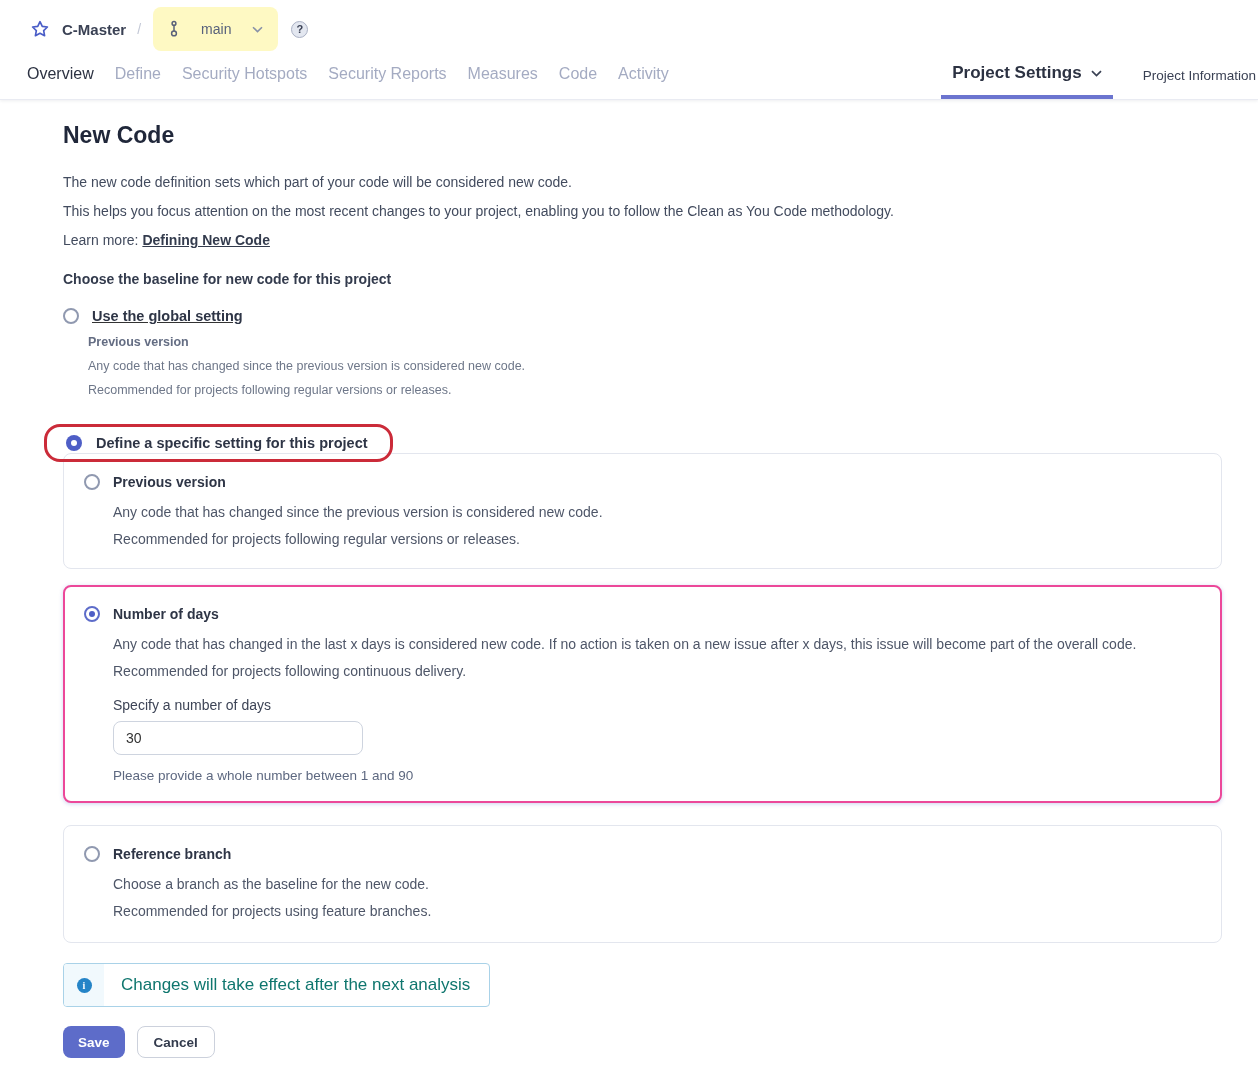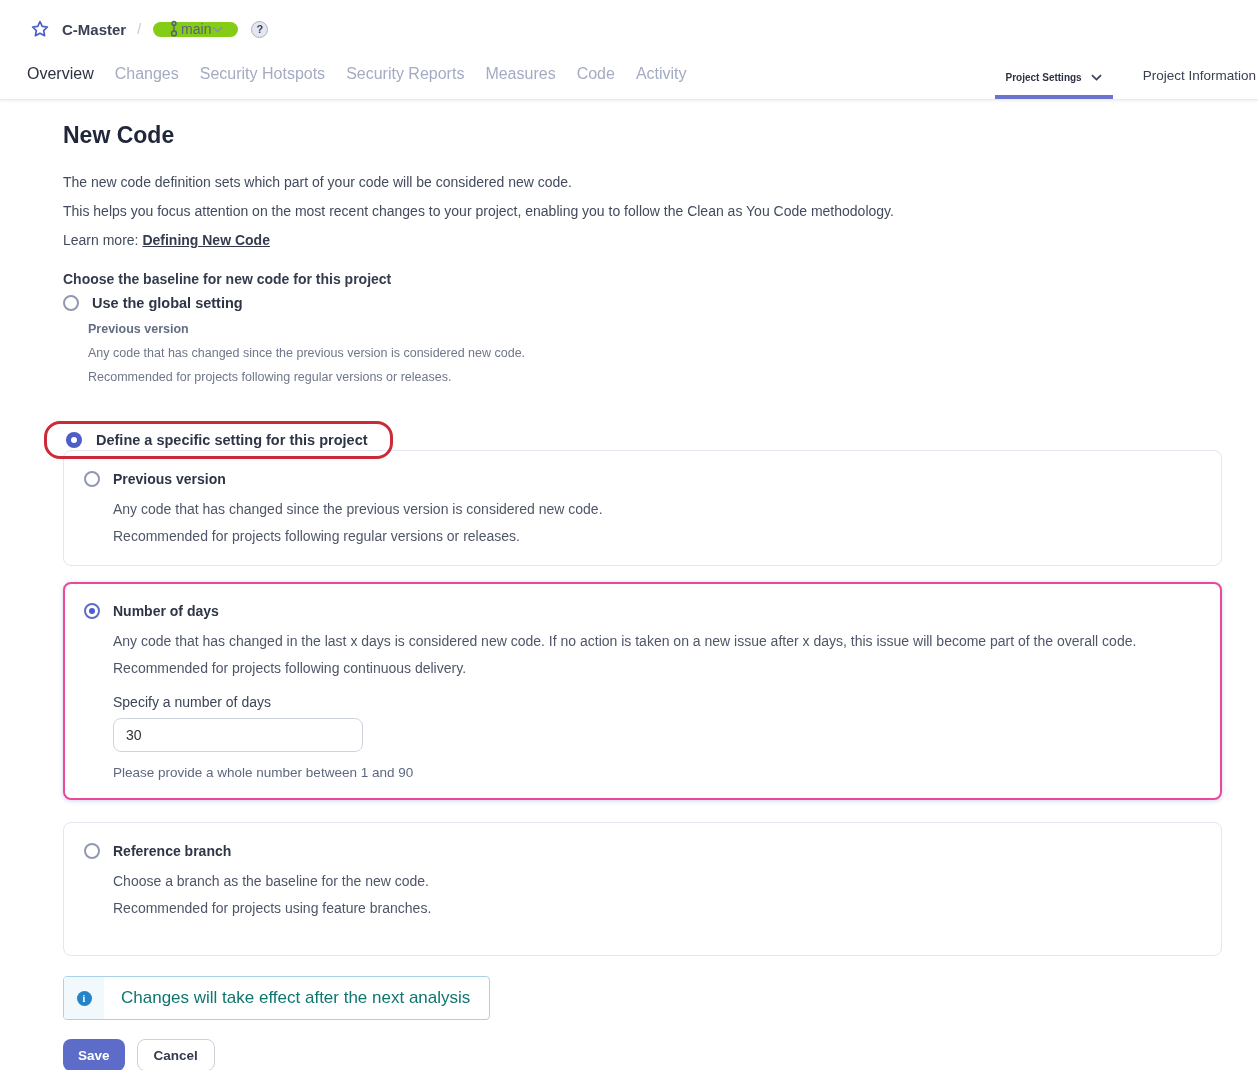--- a/index.html
+++ b/index.html
@@ -9,63 +9,63 @@
     background:#ffffff; color:#333;
     font-family:"Liberation Sans", sans-serif;
   }
 
   
   .header { background:#fff; position:relative; z-index:5; box-shadow:0 1px 3px rgba(30,40,70,.08); }
   .header-top { display:flex; align-items:center; height:58px; padding-left:30px; }
   .star-btn { display:flex; align-items:center; cursor:pointer; }
   .project-name { font-weight:700; color:#3a4154; font-size:15px; margin:0 11px 0 12px; }
   .crumb-sep { color:#c3c8d6; font-size:14px; margin-right:12px; }
-  .branch-pill { display:inline-flex; align-items:center; gap:1px; background:#84cc16; border-radius:8px; height:15px; padding:0 15px; cursor:pointer; }
+  .branch-pill { display:inline-flex; align-items:center; gap:21px; background:#fef9c3; border-radius:8px; height:44px; padding:0 15px; cursor:pointer; }
   .branch-name { color:#58627c; font-size:14px; }
   .help-badge { width:17px; height:17px; border-radius:50%; background:#e3e7f0; border:1px solid #aab1c4; color:#3a4154; font-size:11px; font-weight:700; display:flex; align-items:center; justify-content:center; margin-left:13px; cursor:pointer; }
 
   .nav-row { display:flex; align-items:flex-end; height:42px; padding-left:27px; border-bottom:1px solid #e9ebf2; }
   .nav-left { display:flex; align-items:flex-end; }
   .nav-item { font-size:16px; color:#a4abc2; margin-right:21px; padding-bottom:16px; cursor:pointer; white-space:nowrap; }
   .nav-item.current { color:#2c3242; }
   .nav-right { margin-left:auto; display:flex; align-items:flex-end; }
-  .nav-tab-active { display:flex; align-items:center; gap:9px; font-size:10px; font-weight:700; color:#2c3242; padding:0 11px 12px 11px; border-bottom:4px solid #6b74cf; cursor:pointer; }
+  .nav-tab-active { display:flex; align-items:center; gap:9px; font-size:17px; font-weight:700; color:#2c3242; padding:0 11px 12px 11px; border-bottom:4px solid #6b74cf; cursor:pointer; }
   .nav-tab { font-size:13.5px; color:#3a4154; padding-bottom:16px; margin-left:30px; margin-right:2px; cursor:pointer; white-space:nowrap; }
 
   
   .content { padding:22px 36px 0 63px; }
   h1.page-title { font-size:23px; font-weight:700; color:#20273a; margin:0 0 25px 0; }
   .intro p { margin:0 0 13px 0; font-size:14px; color:#424b5e; }
   .intro a { color:#333b4d; font-weight:700; text-decoration:underline; cursor:pointer; }
   .baseline-heading { font-size:14px; font-weight:700; color:#333b4d; margin:23px 0 0 0; }
 
   
   .radio-off { width:16px; height:16px; min-width:16px; border-radius:50%; border:2px solid #9099b0; background:#fff; cursor:pointer; }
   .radio-on-filled { width:16px; height:16px; min-width:16px; border-radius:50%; background:#4e5ec6; position:relative; cursor:pointer; }
   .radio-on-filled::after { content:""; position:absolute; left:5px; top:5px; width:6px; height:6px; border-radius:50%; background:#fff; }
   .radio-on-ring { width:16px; height:16px; min-width:16px; border-radius:50%; border:2px solid #5d6cc9; background:#fff; position:relative; cursor:pointer; }
   .radio-on-ring::after { content:""; position:absolute; left:3px; top:3px; width:6px; height:6px; border-radius:50%; background:#4e5ec6; }
 
-  .option-global { margin-top:8px; display:flex; align-items:center; gap:13px; }
+  .option-global { margin-top:21px; display:flex; align-items:center; gap:13px;text-decoration:underline; }
   .option-label { font-size:14.5px; font-weight:600; color:#2e3546; cursor:pointer; }
   .global-sub { margin:11px 0 0 25px; }
   .sub-title { font-size:12.5px; font-weight:700; color:#646d83; margin:0 0 10px 0; }
   .sub-line { font-size:12.5px; color:#6e7789; margin:0 0 10px 0; }
 
-  .option-specific-wrap { position:relative; z-index:2; display:inline-flex; align-items:center; gap:14px; margin:27px 0 0 -19px; padding:8px 22px 8px 19px; border:3px solid #cb2b39; border-radius:16px; background:transparent; }
+  .option-specific-wrap { position:relative; z-index:2; display:inline-flex; align-items:center; gap:14px; margin:17px 0 0 -19px; padding:8px 22px 8px 19px; border:3px solid #cb2b39; border-radius:16px; background:transparent; }
 
   
   .card { border:1px solid #e3e6ee; border-radius:8px; background:#fff; }
   .card-head { display:flex; align-items:center; gap:13px; }
   .card-title { font-size:14px; font-weight:700; color:#2e3546; cursor:pointer; }
   .card-body p { margin:0 0 11px 0; font-size:14px; color:#4e5668; }
   .card-prev { margin-top:-9px; position:relative; z-index:1; padding:20px 20px 10px 20px; }
   .card-prev .card-body, .card-days .card-body, .card-ref .card-body { margin:14px 0 0 29px; }
   .card-days { margin-top:16px; border:2px solid #ec4899; box-shadow:0 1px 4px rgba(93,108,201,.3); padding:19px 19px 16px 19px; }
-  .card-ref { margin-top:22px; padding:20px 20px 28px 20px; }
+  .card-ref { margin-top:22px; padding:20px 20px 12px 20px; }
 
   .field-label { font-size:14px; color:#3d4456; margin:18px 0 0 29px; }
   .days-input { display:block; margin:8px 0 0 29px; width:250px; height:34px; border:1px solid #ced4df; border-radius:8px; font-size:14px; color:#333; padding:0 12px; font-family:"Liberation Sans", sans-serif; outline:none; }
   .field-helper { font-size:13.5px; color:#5d6880; margin:13px 0 2px 29px; }
 
   
   .info-banner { margin-top:20px; display:inline-flex; align-items:stretch; border:1px solid #a9d2e8; border-radius:4px; overflow:hidden; background:#fff; }
   .info-icon-cell { width:40px; background:#f1f9fd; display:flex; align-items:center; justify-content:center; }
   .info-icon { width:15px; height:15px; border-radius:50%; background:#2584c7; color:#fff; font-size:10px; font-weight:700; display:flex; align-items:center; justify-content:center; font-family:"Liberation Serif", serif; }
   .info-text { padding:11px 19px 11px 17px; font-size:17px; color:#0f766e; display:flex; align-items:center; }
@@ -102,21 +102,21 @@
             <path d="M1 1.2l4.5 4.4L10 1.2"></path>
           </svg>
       </span>
     </span>
     <span class="help-badge">?</span>
   </div>
 
   <div class="nav-row">
     <div class="nav-left">
       <span class="nav-item current">Overview</span>
-      <span class="nav-item">Changes</span>
+      <span class="nav-item">Define</span>
       <span class="nav-item">Security Hotspots</span>
       <span class="nav-item">Security Reports</span>
       <span class="nav-item">Measures</span>
       <span class="nav-item">Code</span>
       <span class="nav-item">Activity</span>
     </div>
     <div class="nav-right">
       <span class="nav-tab-active">
         <span>Project Settings</span>
         <span style="display:flex;">

